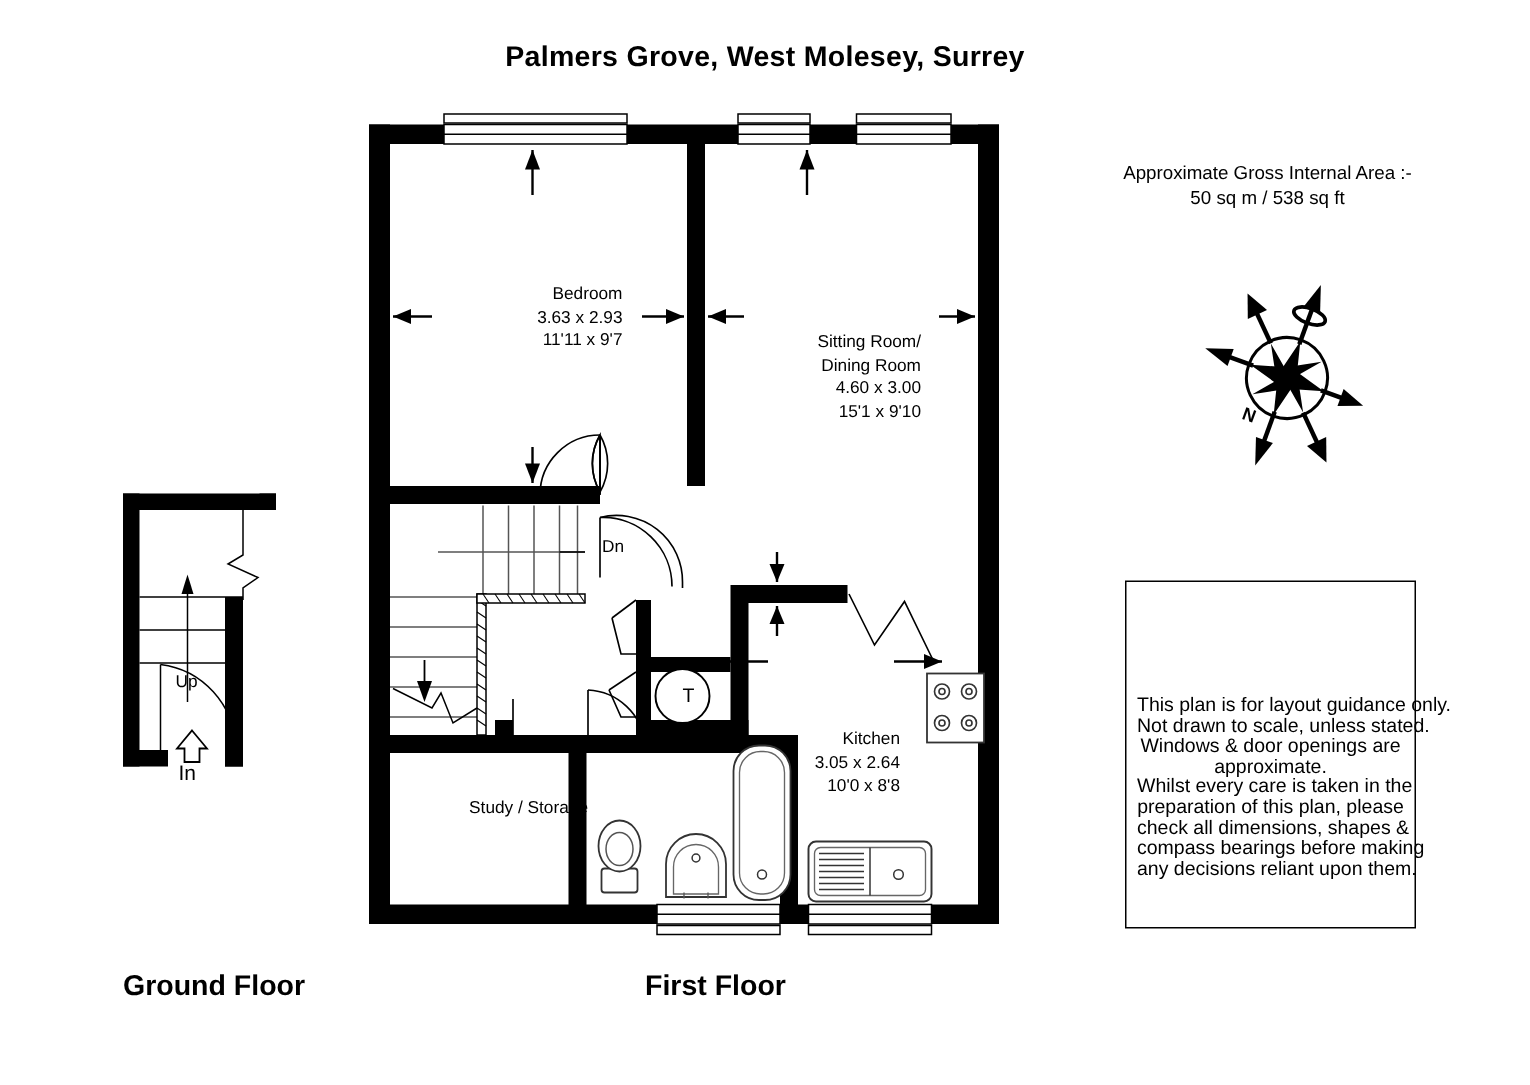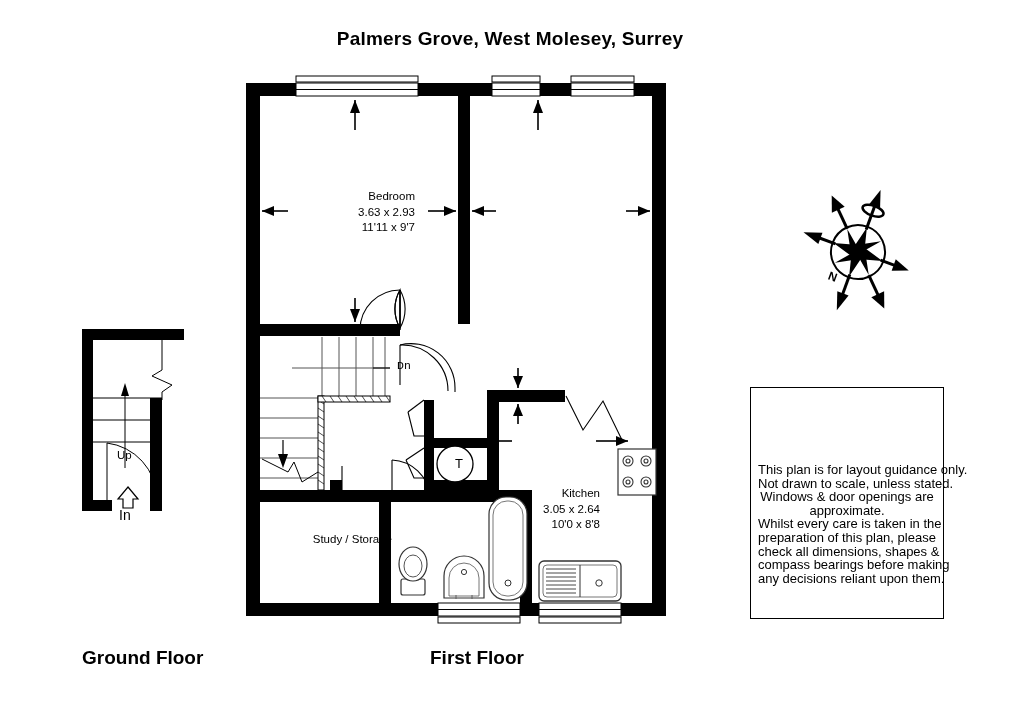--- a/index.html
+++ b/index.html
@@ -88,21 +88,21 @@
     font-size: 11.5px;
     line-height: 15.5px;
     white-space: nowrap;
   }
   .room-label div { white-space: nowrap; }
 
   #label-bedroom   { left: 295px; top: 189px; width: 120px; }
   #label-sitting   { left: 490px; top: 221px; width: 124px; }
   #label-kitchen   { left: 504px; top: 486px; width: 96px; }
   #label-study     { left: 270px; top: 532px; width: 122px; font-size: 11.5px;}
-  #label-dn        { left: 392px; top: 358px; width: 24px; text-align: center; font-size: 11.5px; font-family: Liberation Mono, monospace;}
+  #label-dn        { left: 392px; top: 358px; width: 24px; text-align: right; font-size: 11.5px;}
   #label-up        { left: 117px; top: 448px; width: 24px; text-align: left; font-size: 11.5px;}
   #label-in        { left: 119px; top: 508px; width: 24px; text-align: left; font-size: 14px;}
   #label-compass-n { left: 828px; top: 271px; width: 16px; text-align: left; font-size: 12px; font-weight:bold; }
 </style>
 </head>
 <body>
 
 <div id="page-root">
 
   <div class="plan-title">Palmers Grove, West Molesey, Surrey</div>
@@ -426,27 +426,37 @@
         <polygon points="-44,-44 -28,-38 -38,-28" stroke="none"></polygon>
         <line x1="18" y1="18" x2="34" y2="34"></line>
         <polygon points="44,44 28,38 38,28" stroke="none"></polygon>
       </g>
 
       <ellipse cx="0" cy="-44" rx="11" ry="5" fill="none" stroke="#000" stroke-width="2.5"></ellipse>
     </g>
 
   </svg>
 
+  <div class="area-note">
+    <div>Approximate Gross Internal Area :-</div>
+    <div>50 sq m / 538 sq ft</div>
+  </div>
 
   <div class="room-label" id="label-bedroom">
     <div>Bedroom</div>
     <div>3.63 x 2.93</div>
     <div>11'11 x 9'7</div>
   </div>
 
+  <div class="room-label" id="label-sitting">
+    <div>Sitting Room/</div>
+    <div>Dining Room</div>
+    <div>4.60 x 3.00</div>
+    <div>15'1 x 9'10</div>
+  </div>
 
   <div class="room-label" id="label-kitchen">
     <div>Kitchen</div>
     <div>3.05 x 2.64</div>
     <div>10'0 x 8'8</div>
   </div>
 
   <div class="room-label" id="label-study">
     <div>Study / Storage</div>
   </div>

